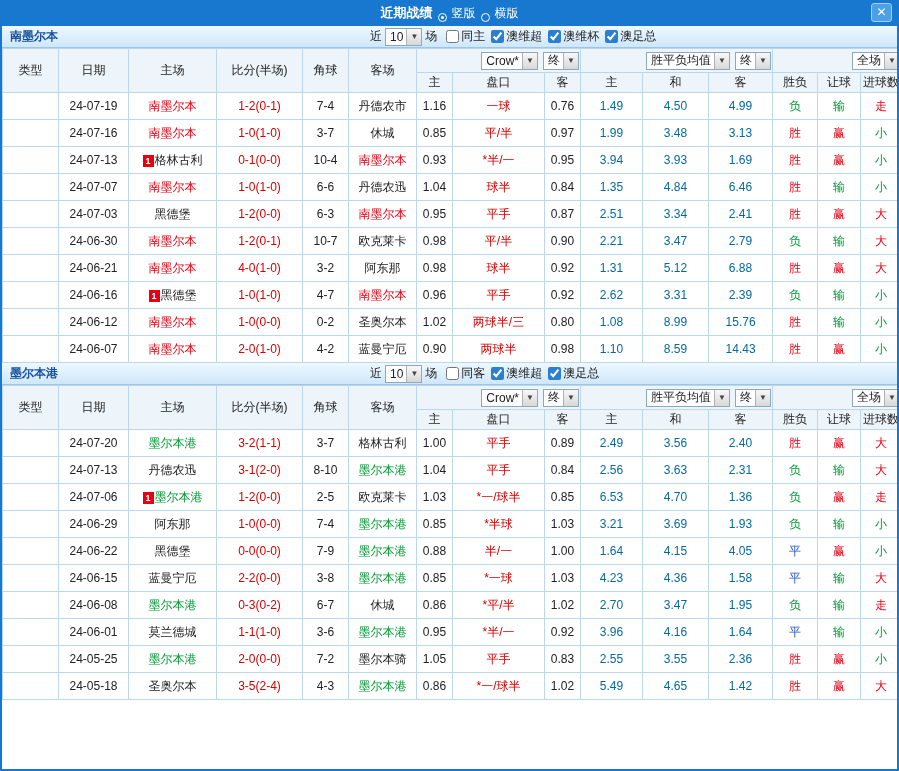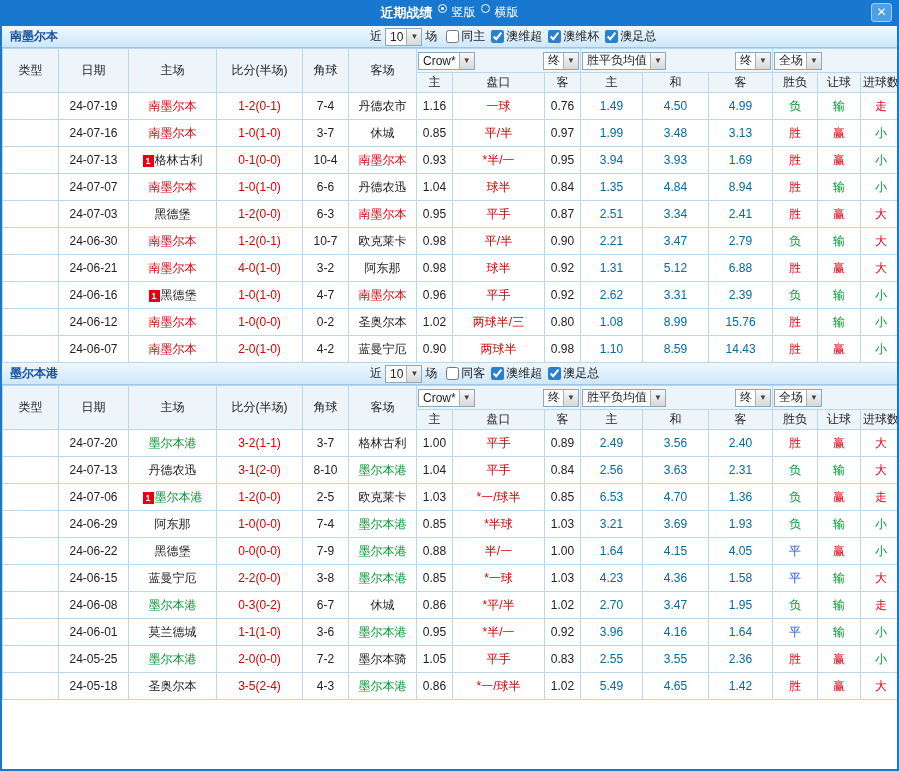--- a/index.html
+++ b/index.html
@@ -1,21 +1,21 @@
 <!DOCTYPE html>
 <html><head>
 <meta charset="utf-8">
 <style>
   * { box-sizing: border-box; }
   body { margin:0; background:#fff; font-family:"Liberation Sans","DejaVu Sans",sans-serif; font-size:12px; color:#222; }
   .window { width:899px; height:771px; border:2px solid #1878cf; border-top:none; background:#fff; overflow:hidden; }
 
   
   .titlebar { height:26px; background:#1878cf; color:#fff; display:flex; align-items:center; position:relative; }
-  .tb-center { margin:12px auto; display:flex; align-items:flex-start; gap:5px; }
+  .tb-center { margin:12px auto; display:flex; align-items:flex-end; gap:5px; }
   .tb-title { font-weight:bold; font-size:13px; }
   .radio-dot { width:9px; height:9px; border:1px solid #fff; border-radius:50%; display:inline-block; position:relative; }
   .radio-dot.on::after { content:""; position:absolute; left:2px; top:2px; right:2px; bottom:2px; background:#fff; border-radius:50%; }
   .radio-lbl { color:#fff; }
   .close-btn { position:absolute; right:5px; top:3px; width:21px; height:19px; background:#4ba0e8; border:1px solid #9fd0f5; border-radius:3px; color:#fff; text-align:center; line-height:17px; font-size:12px; cursor:pointer; }
 
   
   .strip { height:22px; background:linear-gradient(#eef8ff,#cfe7fa); border-bottom:1px solid #9cc6e8; position:relative; display:flex; align-items:center; }
   .team-name { color:#15509e; font-weight:bold; padding-left:8px; }
   .filters { position:absolute; left:365px; display:flex; align-items:center; }
@@ -27,21 +27,21 @@
   .fselect { display:inline-flex; align-items:center; background:#fff; border:1px solid #8aa8c0; height:18px; padding-left:4px; gap:3px; cursor:pointer; }
   .fselect .arr { background:linear-gradient(#f8f8f8,#d8d8d8); border-left:1px solid #b0b0b0; width:15px; align-self:stretch; display:inline-flex; align-items:center; justify-content:center; font-size:8px; color:#444; }
 
   
   table.grid { width:100%; border-collapse:collapse; table-layout:fixed; }
   .grid th, .grid td { border:1px solid #bcd6ec; text-align:center; padding:0 1px; overflow:hidden; white-space:nowrap; }
   .grid thead th { background:#edf4fa; font-weight:normal; color:#222; }
   .grid tr.h1 th { height:24px; }
   .grid tr.h2 th { height:20px; }
   .selcell { padding:2px; }
-  .selwrap { display:flex; justify-content:space-between; gap:5px; }
+  .selwrap { display:flex; justify-content:flex-end; gap:5px; }
   .grid tbody td { height:27px; background:#fff; }
 
   .lg-orange { background:#ef9c2d; color:#fff; }
   .lg-green  { background:#2e9e63; color:#fff; }
   .lg-pink   { background:#ea5297; color:#fff; }
 
   .hl-red   { color:#e60012; }
   .hl-green { color:#009933; }
   .td-score, .td-hc { color:#d40000; }
   .td-euro { color:#0369a1; }
@@ -225,21 +225,21 @@
     <td>24-07-07</td>
     <td><span class="hl-red">南墨尔本</span></td>
     <td class="td-score">1-0(1-0)</td>
     <td>6-6</td>
     <td><span>丹德农迅</span></td>
     <td>1.04</td>
     <td class="td-hc">球半</td>
     <td>0.84</td>
     <td class="td-euro">1.35</td>
     <td class="td-euro">4.84</td>
-    <td class="td-euro">8.94</td>
+    <td class="td-euro">6.46</td>
     <td class="c-red">胜</td>
     <td class="c-green">输</td>
     <td class="c-green">小</td>
   </tr>
           <tr>
     <td class="lg-green">澳维杯</td>
     <td>24-07-03</td>
     <td><span>黑德堡</span></td>
     <td class="td-score">1-2(0-0)</td>
     <td>6-3</td>

